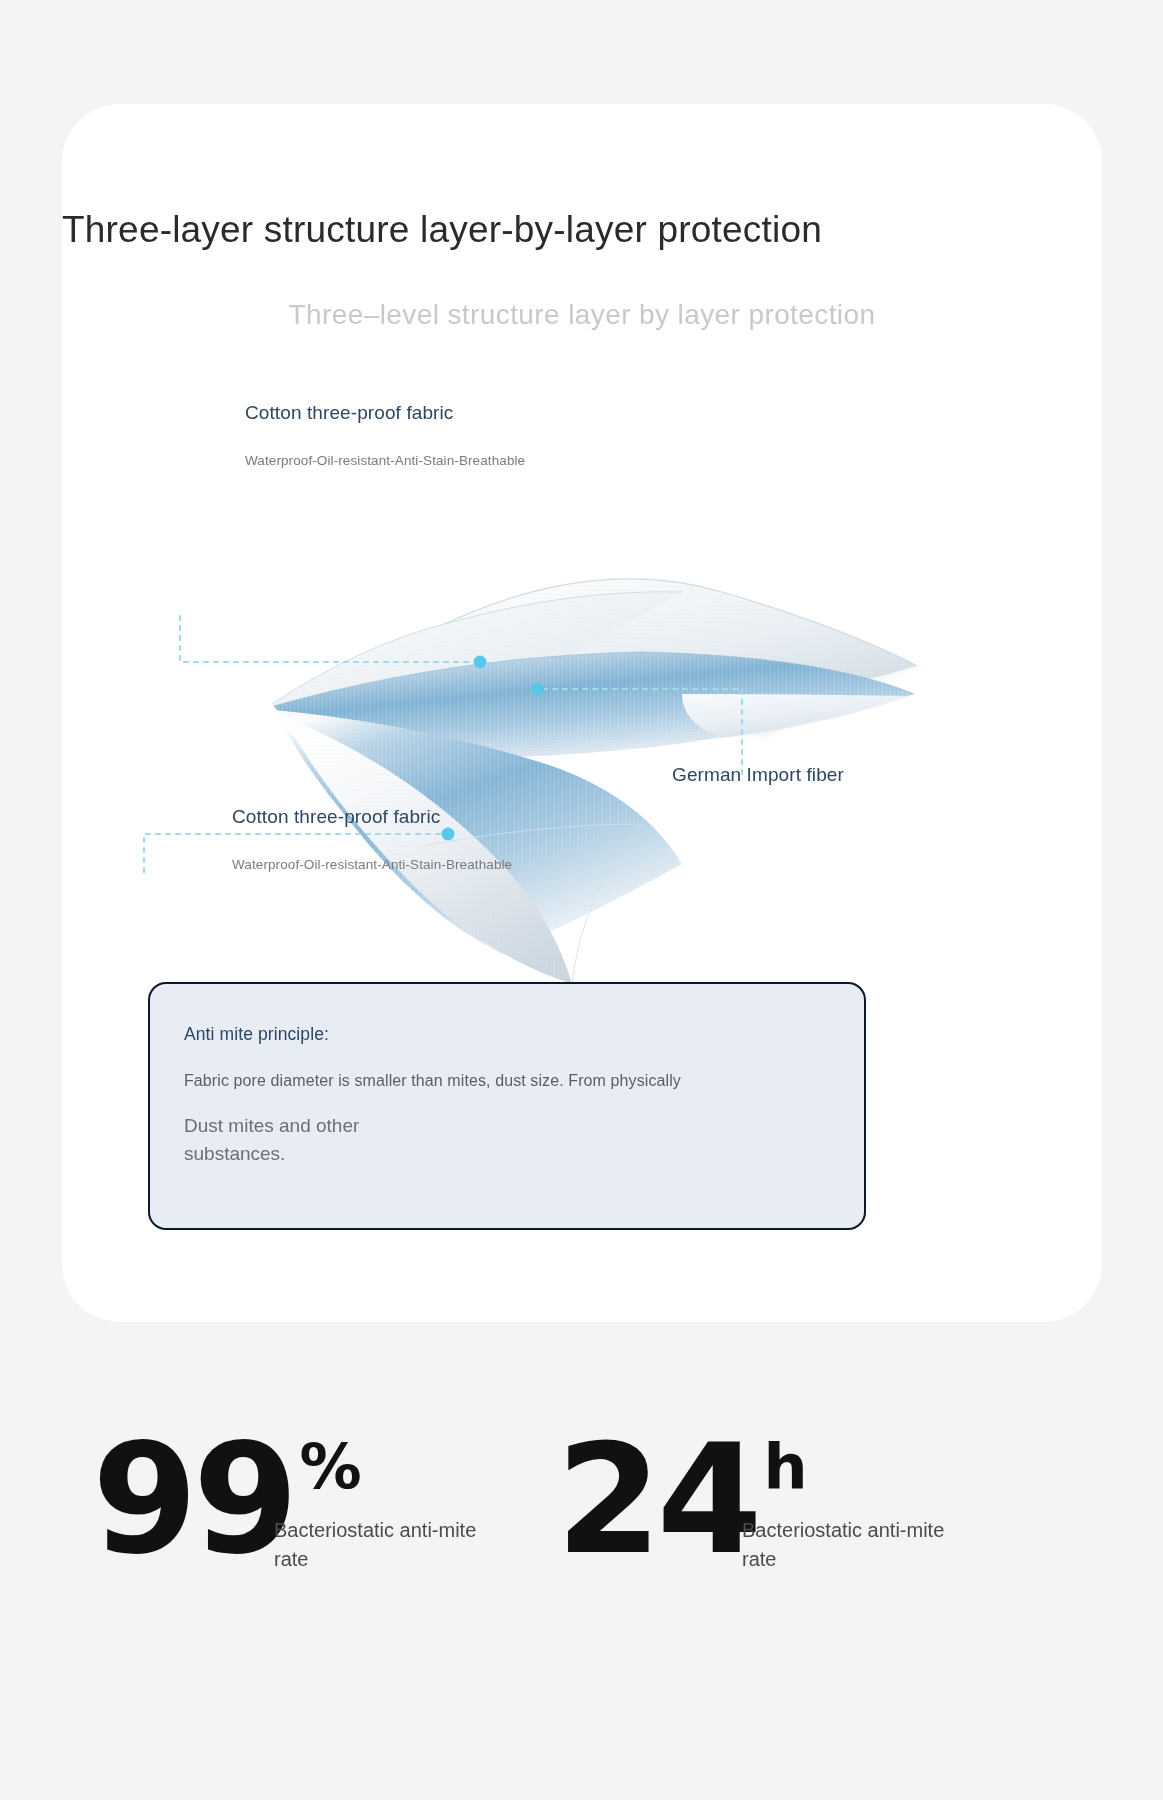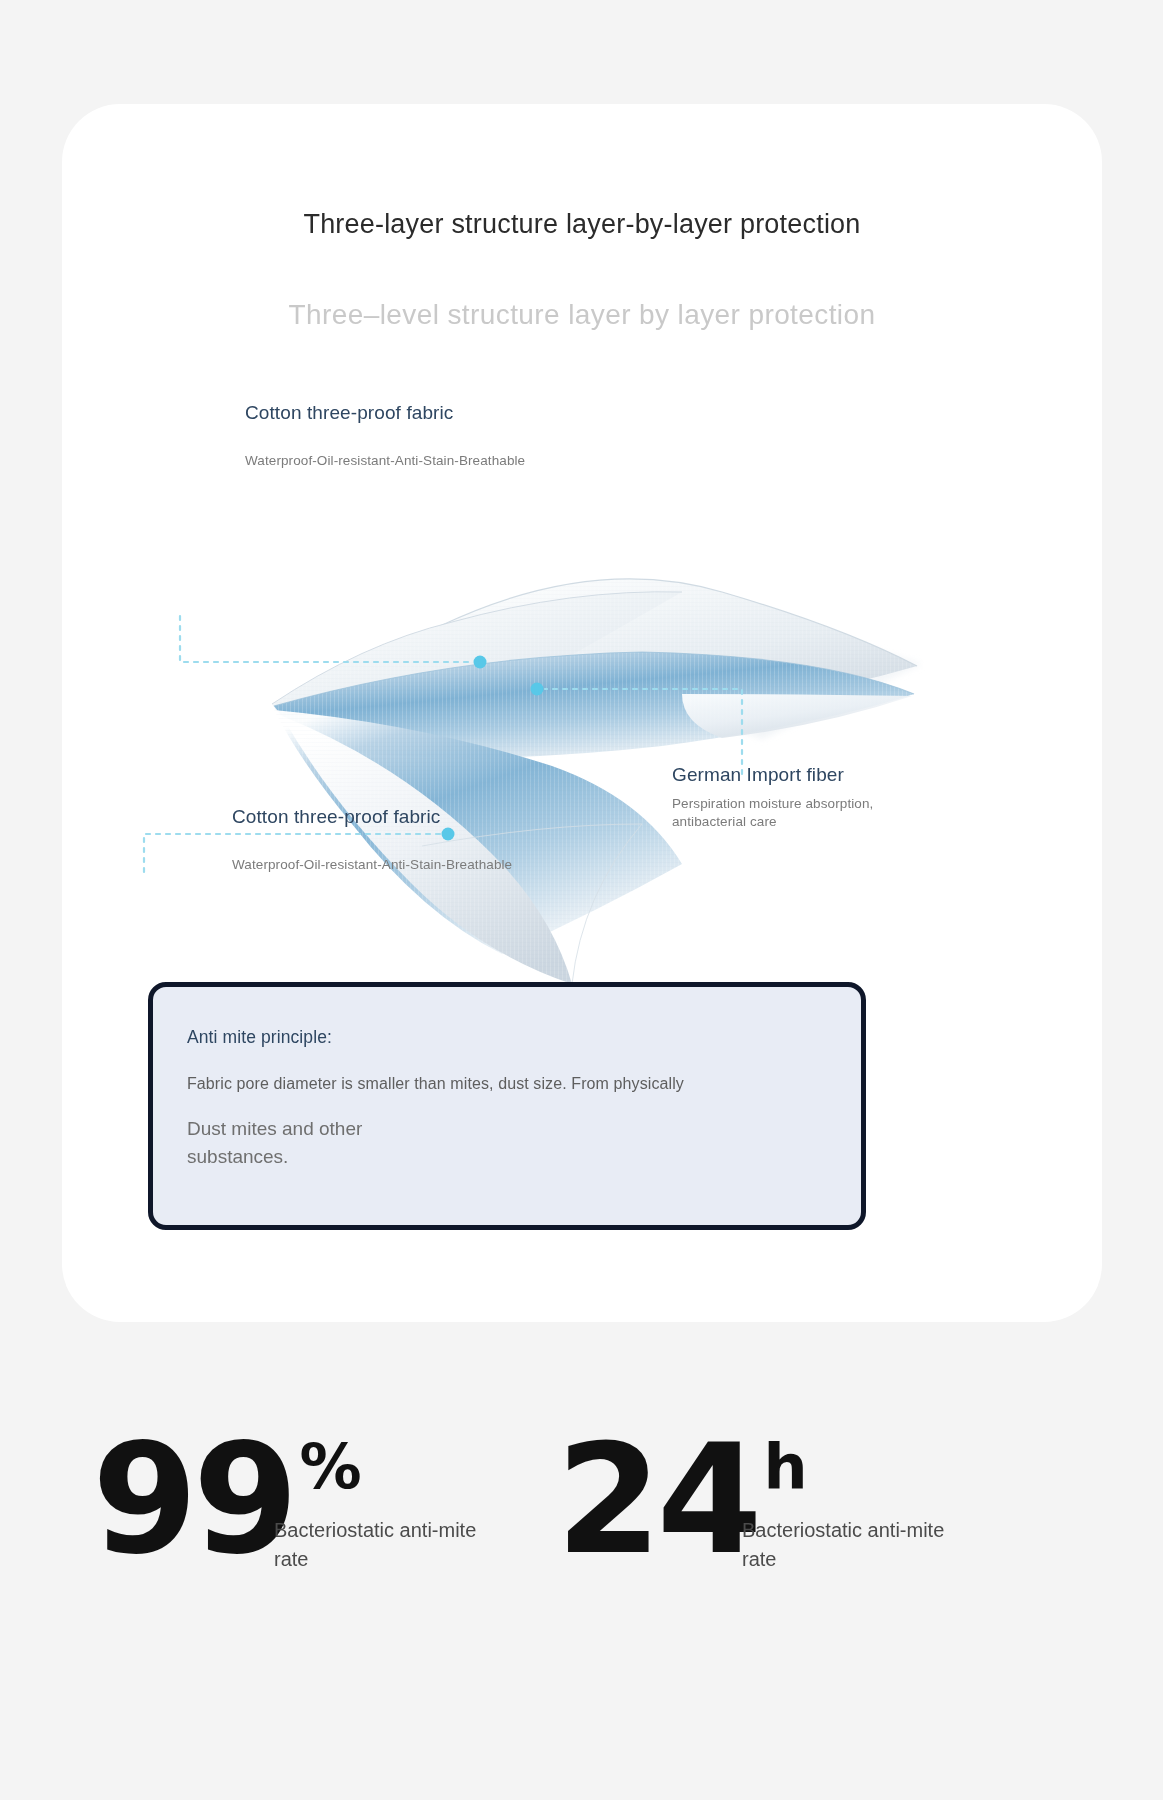--- a/index.html
+++ b/index.html
@@ -14,22 +14,22 @@
   .card{
     position:absolute; left:62px; top:104px;
     width:1040px; height:1218px;
     background:#ffffff;
     border-radius:58px;
   }
 
   
   .title{
     position:absolute; left:0; top:105px; width:100%;
-    text-align:center;
-    font-size:27px; font-weight:400; color:#2b2b2b;
+    text-align:left;
+    font-size:37px; font-weight:400; color:#2b2b2b;
     letter-spacing:.2px;
   }
   .subtitle{
     position:absolute; left:0; top:195px; width:100%;
     text-align:center;
     font-size:28px; font-weight:400; color:#c9c9c9;
     letter-spacing:.4px;
   }
 
   
@@ -54,21 +54,21 @@
 
   .c-top   { left:123px; top:8px;  }
   .c-bottom{ left:110px; top:412px;}
   .c-right { left:550px; top:370px;}
 
   
   .mitebox{
     position:absolute; left:86px; top:878px;
     width:718px; height:248px;
     background:#e8ecf5;
-    border:5px solid #0f172a;
+    border:2px solid #0f172a;
     border-radius:18px;
     padding:40px 34px 0 34px;
   }
   .mitebox .mb-title{
     font-size:17.5px; color:#2e4661; letter-spacing:.1px;
   }
   .mitebox .mb-line{
     font-size:16px; color:#5e5e5e; margin-top:27px; letter-spacing:.1px;
   }
   .mitebox .mb-small{
@@ -213,21 +213,20 @@
       <div class="sub">Waterproof-Oil-resistant-Anti-Stain-Breathable</div>
     </div>
 
     <div class="callout c-bottom">
       <div class="head">Cotton three-proof fabric</div>
       <div class="sub">Waterproof-Oil-resistant-Anti-Stain-Breathable</div>
     </div>
 
     <div class="callout c-right wrap">
       <div class="head">German Import fiber</div>
-      <div class="sub">Perspiration moisture absorption, antibacterial care</div>
     </div>
   </div>
 
   <div class="mitebox">
     <div class="mb-title">Anti mite principle:</div>
     <div class="mb-line">Fabric pore diameter is smaller than mites, dust size. From physically</div>
     <div class="mb-small" style="white-space:pre-line;">Dust mites and other
 substances.</div>
   </div>
 </div>

